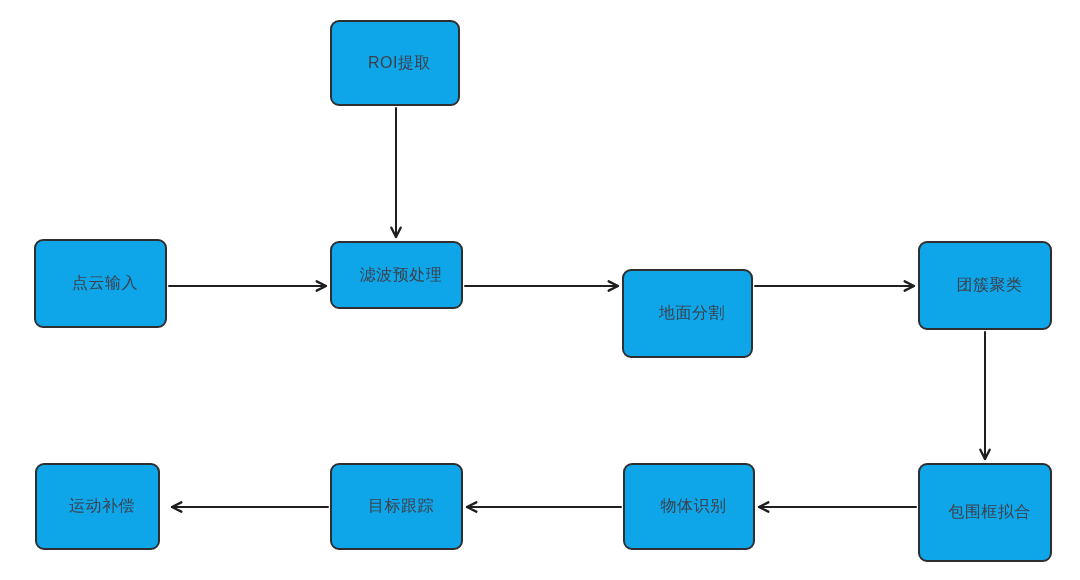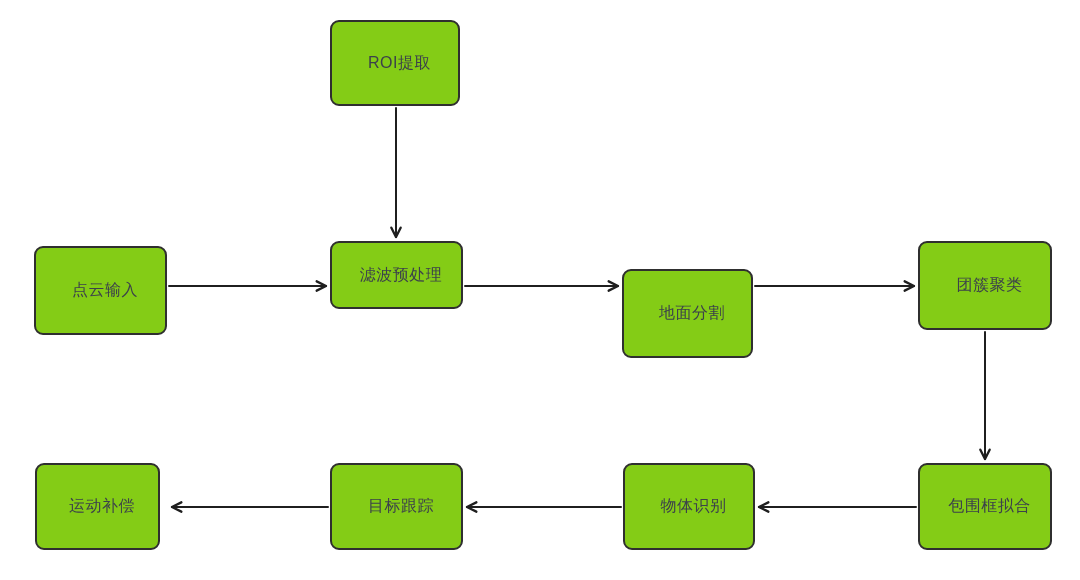--- a/index.html
+++ b/index.html
@@ -16,35 +16,35 @@
     left: 0; top: 0;
     width: 1080px; height: 580px;
     pointer-events: none;
   }
   .node {
     position: absolute;
     box-sizing: border-box;
     display: flex;
     align-items: center;
     justify-content: center;
-    background: #84cc16;
+    background: #0ea5e9;
     border: 2px solid #2f2f2f;
     border-radius: 9px;
     color: #3c414b;
     font-size: 16px;
     letter-spacing: 0.5px;
     padding-left: 9px;
   }
   .node-label { white-space: nowrap; }
   #n-roi     { left: 330px; top: 20px;  width: 130px; height: 86px; }
-  #n-input   { left: 34px;  top: 246px; width: 133px; height: 89px; }
+  #n-input   { left: 34px;  top: 239px; width: 133px; height: 89px; }
   #n-filter  { left: 330px; top: 241px; width: 133px; height: 68px; }
   #n-ground  { left: 622px; top: 241px; width: 131px; height: 89px; margin-top: 28px; }
   #n-cluster { left: 918px; top: 241px; width: 134px; height: 89px; }
-  #n-bbox    { left: 918px; top: 463px; width: 134px; height: 87px; }
+  #n-bbox    { left: 918px; top: 463px; width: 134px; height: 99px; }
   #n-object  { left: 623px; top: 463px; width: 132px; height: 87px; }
   #n-track   { left: 330px; top: 463px; width: 133px; height: 87px; }
   #n-motion  { left: 35px;  top: 463px; width: 125px; height: 87px; }
   .edge {
     stroke: #1f1f1f;
     stroke-width: 2;
     fill: none;
     stroke-linecap: round;
   }
 </style>

